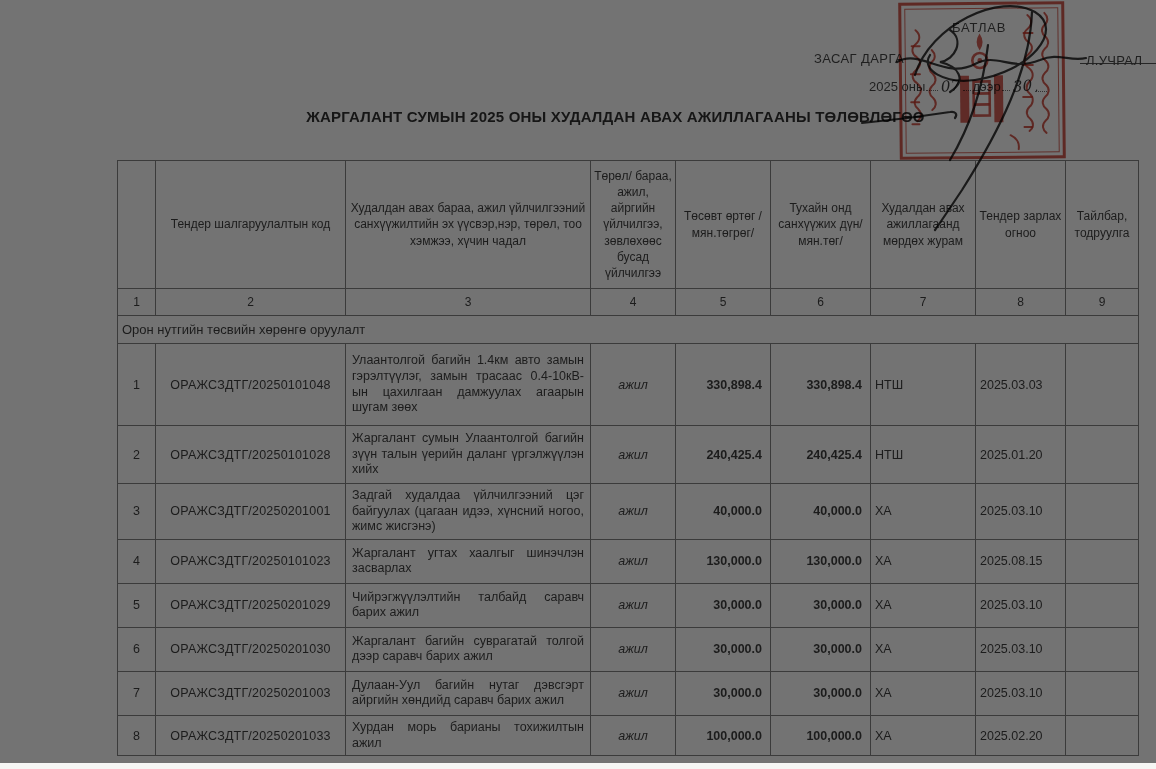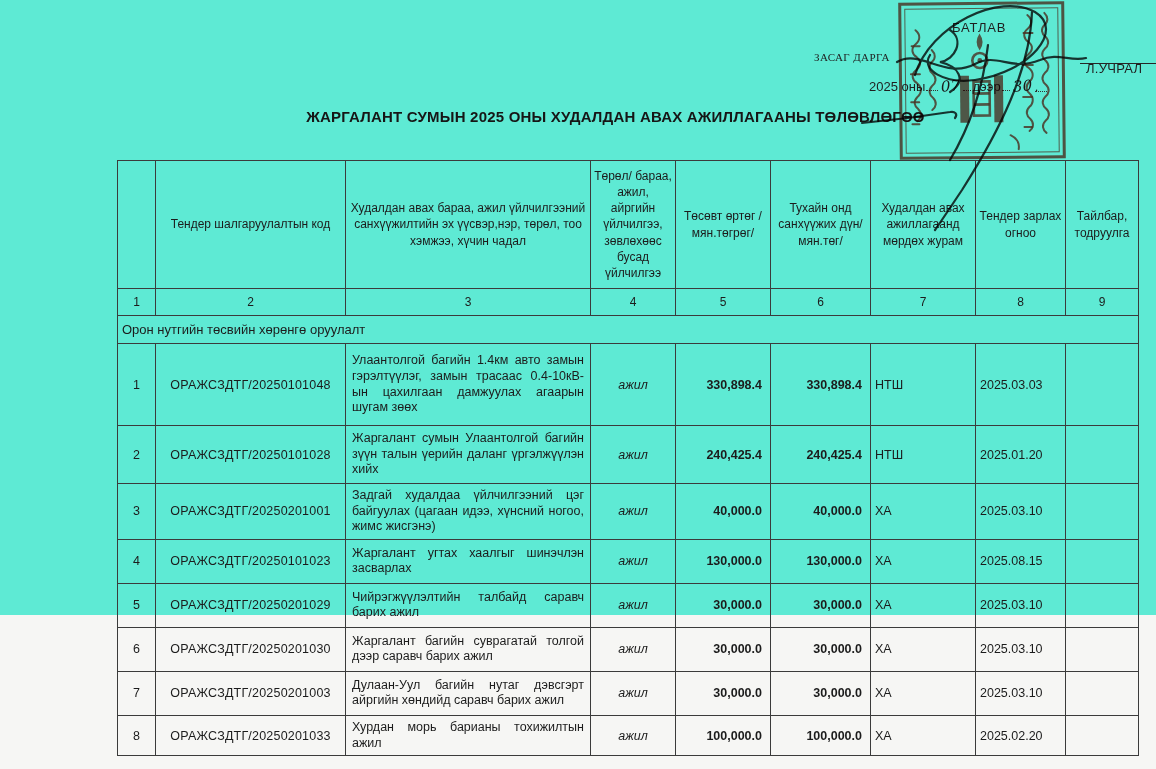--- a/index.html
+++ b/index.html
@@ -1,24 +1,24 @@
 <!DOCTYPE html>
 <html><head>
 <meta charset="utf-8">
 <style>
   html,body{margin:0;padding:0;}
   body{width:1156px;height:769px;overflow:hidden;background:#f6f6f4;}
   .sheet{
-    position:relative;width:1156px;height:615px;background:#5eead4;
+    position:relative;width:1156px;height:763px;background:#737373;
     font-family:"Liberation Sans",sans-serif;color:#1f1f1f;
   }
   
   .batlav{position:absolute;left:952px;top:20px;font-size:13px;letter-spacing:.8px;z-index:2;}
-  .role{position:absolute;left:814px;top:51px;font-size:11px;letter-spacing:.4px;z-index:2;font-family:Liberation Serif, serif;}
-  .signer{position:absolute;left:1086px;top:53px;font-size:13px;letter-spacing:.3px;z-index:2;margin-top:8px;}
+  .role{position:absolute;left:814px;top:51px;font-size:13px;letter-spacing:.4px;z-index:2;}
+  .signer{position:absolute;left:1086px;top:53px;font-size:13px;letter-spacing:.3px;z-index:2;}
   .name-rule{position:absolute;left:1080px;top:63px;width:76px;border-top:1.6px solid #262626;z-index:1;}
   .date-line{position:absolute;left:869px;top:77px;font-size:13px;display:flex;align-items:baseline;z-index:2;}
   .date-line .dots{display:inline-block;width:12px;border-bottom:1.6px dotted #333;height:12px;margin:0 1px;}
   .date-line .dots.small{width:8px;}
   .hand{font-family:"DejaVu Serif",serif;font-style:italic;font-size:15px;color:#1b1b1b;padding:0 2px;transform:rotate(-4deg);}
   .enddot{width:4px;border-bottom:0;}
   .enddot::after{content:".";}
   
   .stamp{
     position:absolute;left:899px;top:2px;width:160px;height:151px;

